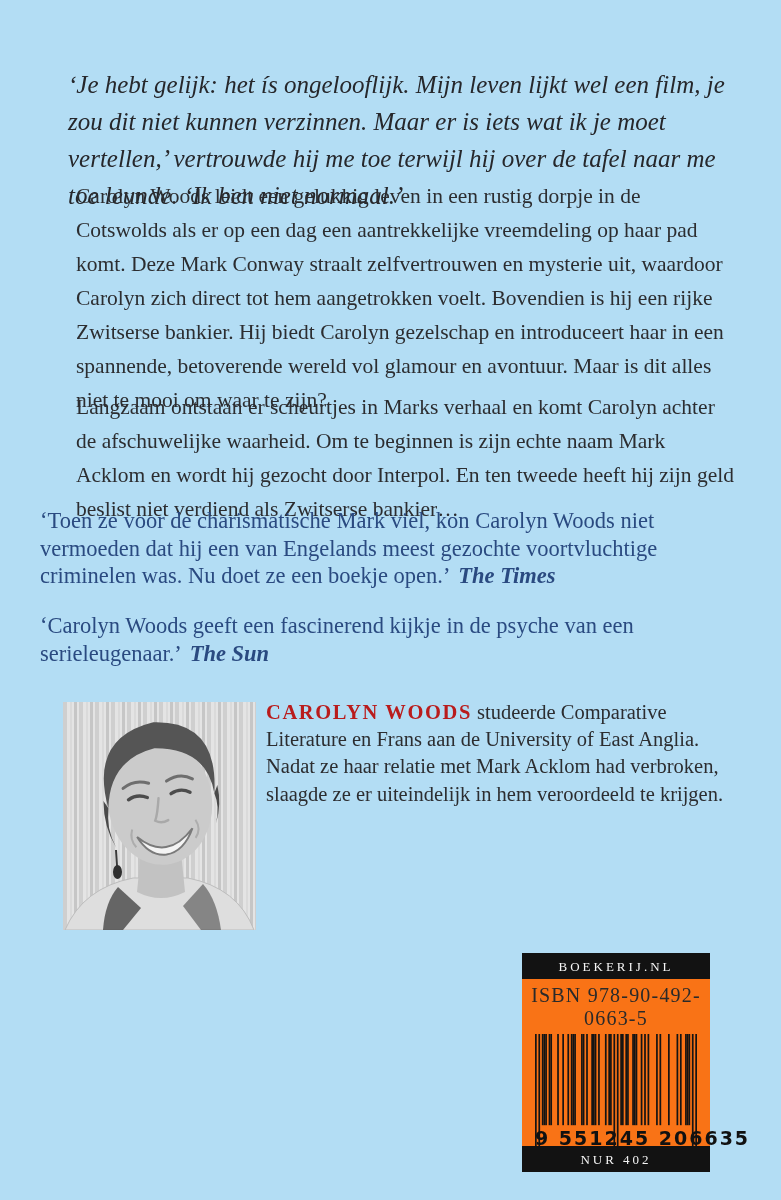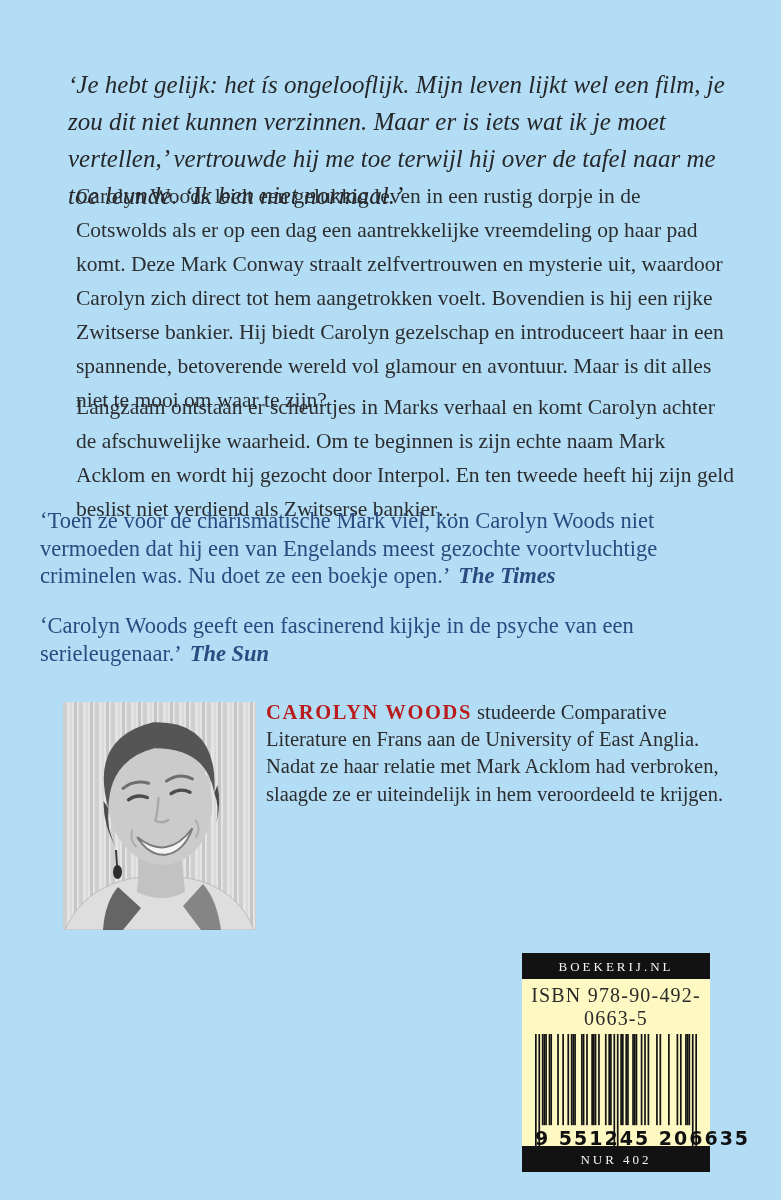--- a/index.html
+++ b/index.html
@@ -40,21 +40,21 @@
   .author-bio{
     left:266px;top:699px;width:465px;
     font-size:20.5px;line-height:27.2px;color:#2c2d30;
   }
   .author-name{
     font-weight:bold;color:#b91c1c;letter-spacing:1.6px;
   }
   
   .barcode-box{
     left:522px;top:953px;width:188px;height:207px;
-    background:#fef9c3;display:flex;flex-direction:column;
+    background:#f97316;display:flex;flex-direction:column;
   }
   .black-band{
     background:#121212;color:#f5f5f5;
     font-size:13px;letter-spacing:3px;text-align:center;
     height:26px;line-height:27px;flex:0 0 26px;
   }
   .isbn-line{
     text-align:center;font-size:20px;letter-spacing:1.2px;
     color:#2a2a2a;padding:5px 0 2px 0;
   }

